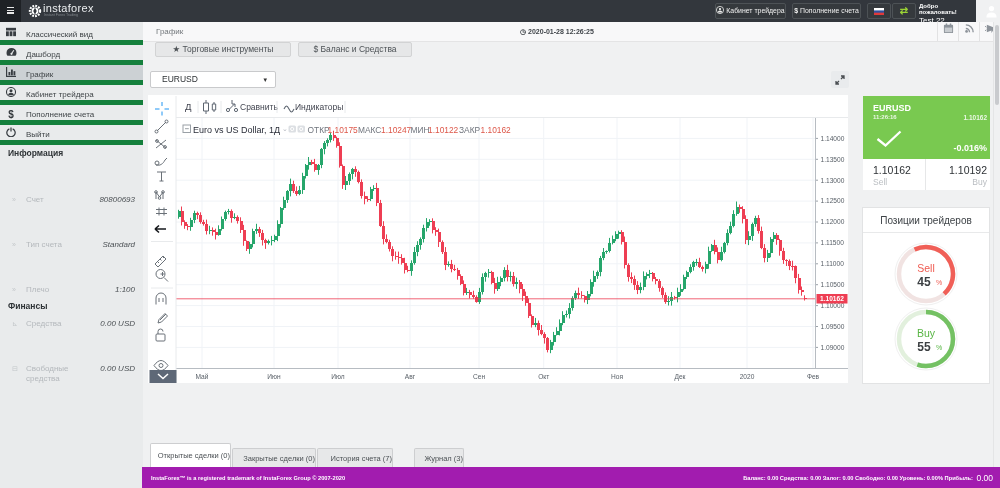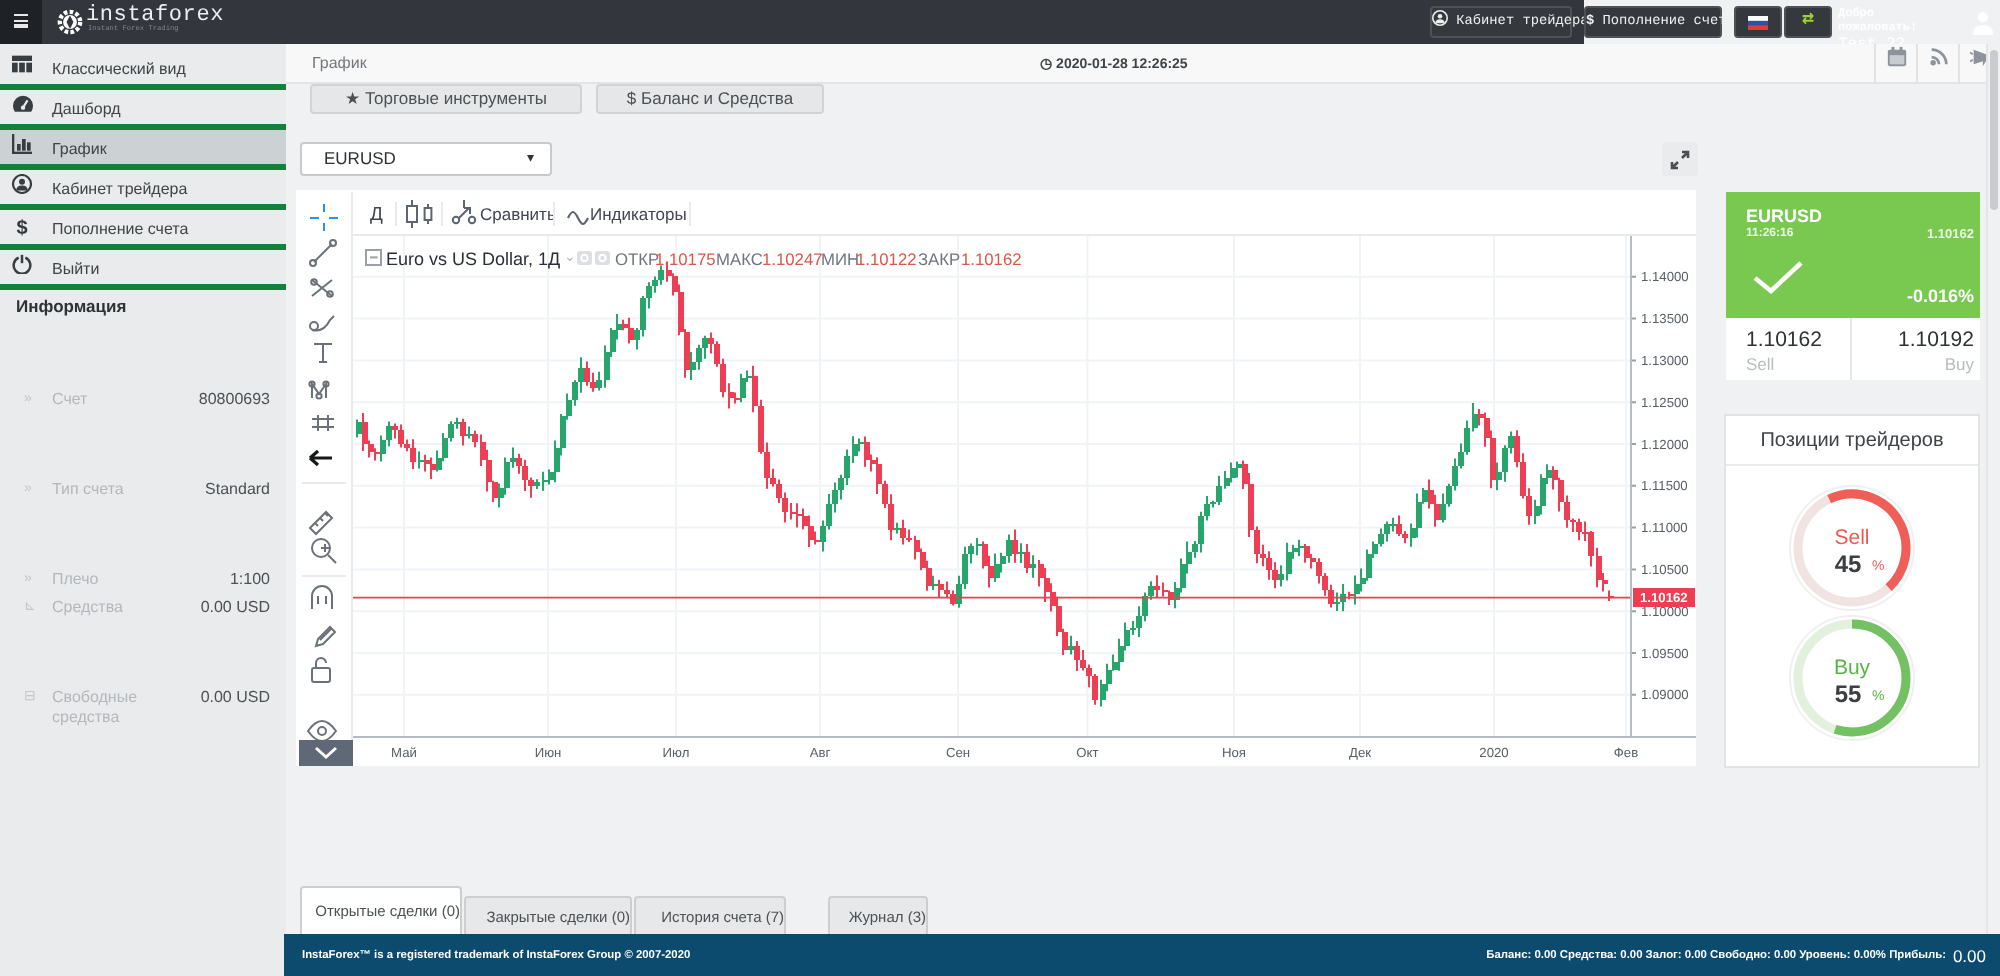--- a/index.html
+++ b/index.html
@@ -1,37 +1,37 @@
 <!DOCTYPE html>
 <html><head><meta charset="utf-8">
 <style>
 *{margin:0;padding:0;box-sizing:border-box;}
 html,body{width:1000px;height:488px;overflow:hidden;font-family:"Liberation Sans",sans-serif;background:#f0f1f2;}
 .abs{position:absolute;}
 
-#nav{position:absolute;left:0;top:0;width:792px;height:22px;background:#33373d;font-family:Liberation Mono, monospace;}
+#nav{position:absolute;left:0;top:0;width:976px;height:22px;background:#33373d;}
 #burger{position:absolute;left:0;top:0;width:21px;height:22px;background:#1e2125;}
 #burger div{position:absolute;left:6.7px;width:7.3px;height:1.2px;background:#e8e8e8;}
 #logo{position:absolute;left:43px;top:2px;color:#fff;}
 #logoname{font-size:11px;letter-spacing:.3px;color:#eceef0;}
 #logotag{font-size:3.6px;color:#80868b;margin-top:-1px;margin-left:1px;}
 .navbtn{position:absolute;top:3px;height:16px;background:#35393d;border:1px solid #4d5256;border-radius:2px;color:#f0f0f0;font-size:6.9px;line-height:14px;text-align:center;white-space:nowrap;}
 #welC{position:absolute;left:919px;top:3px;color:#fff;}
 #wel1{font-size:6px;font-weight:bold;}
 #wel2{font-size:8px;margin-top:1px;}
 
 #sidebar{position:absolute;left:0;top:22px;width:143px;height:466px;background:#e9ebec;padding-top:3px;}
-.mitem{position:relative;height:20px;border-bottom:3px solid #15803d;line-height:19px;font-size:8px;color:#3f4447;}
+.mitem{position:relative;height:20px;border-bottom:5px solid #15803d;line-height:19px;font-size:8px;color:#3f4447;}
 .mitem .mic{position:absolute;left:4px;top:0;width:14px;text-align:center;color:#33383c;font-size:9px;}
 .mitem .mtx{position:absolute;left:26px;top:0;}
 .mitem.act{background:#ccd1d4;}
 .shead{font-size:8.5px;font-weight:bold;color:#2e3336;padding:3px 0 3px 8px;}
 .srow{position:relative;height:13px;font-size:8px;line-height:13px;margin-top:32px;}
 .srow .sl{position:absolute;left:26px;color:#b4b8bc;}
-.srow .sv{position:absolute;right:8px;color:#4b5054;}
+.srow .sv{position:absolute;right:8px;color:#4b5054;font-style:italic;}
 .srow .ch{position:absolute;left:12px;color:#c3c7ca;font-size:7px;}
 
 #chead{position:absolute;left:143px;top:22px;width:857px;height:20px;background:#f8f8f9;border-bottom:1px solid #e4e4e5;}
 #chead .title{position:absolute;left:13px;top:5px;font-size:8px;color:#72777b;}
 #chead .date{position:absolute;left:377px;top:6px;font-size:7px;color:#3f4449;font-weight:bold;}
 .hic{position:absolute;top:0;width:21px;height:19px;border-left:1px solid #e2e2e3;color:#8a9096;font-size:9px;text-align:center;line-height:19px;}
 
 .tbtn{position:absolute;top:42px;height:15px;background:#e6e7e8;border:1px solid #d2d3d4;border-radius:2px;color:#4c5155;font-size:8.5px;line-height:13px;text-align:center;}
 
 #sel{position:absolute;left:150px;top:71px;width:126px;height:17px;border:1px solid #c9cacc;border-radius:2px;background:#fff;font-size:8.5px;color:#2d3134;line-height:15px;padding-left:11px;}
@@ -39,21 +39,21 @@
 #expand{position:absolute;left:831px;top:71px;width:18px;height:17px;border-radius:2px;background:#e9ebed;color:#4a4e52;}
 
 #quote{position:absolute;left:863px;top:96px;width:127px;height:63px;background:#79c950;color:#fff;}
 #qprices{position:absolute;left:863px;top:159px;width:127px;height:31px;background:#fff;}
 #qprices .half{position:absolute;top:0;width:63px;height:31px;}
 #panel{position:absolute;left:862px;top:207px;width:128px;height:177px;background:#fff;border:1px solid #e2e3e4;}
 #panel h3{font-size:10px;color:#3e4347;text-align:center;font-weight:normal;padding:7px 0 6px;border-bottom:1px solid #e8e9ea;}
 
 .tab{position:absolute;background:#e7e8e9;border:1px solid #cdced0;border-bottom:none;font-size:7.5px;color:#4c5155;text-align:right;border-radius:2px 2px 0 0;}
 
-#footer{position:absolute;left:142px;top:467px;width:858px;height:21px;background:#0c4a6e;color:#fff;}
+#footer{position:absolute;left:142px;top:467px;width:858px;height:21px;background:#a21caf;color:#fff;}
 #footer .l{position:absolute;left:9px;top:8px;font-size:5.7px;font-weight:bold;}
 #footer .r{position:absolute;right:27px;top:8px;font-size:5.7px;font-weight:bold;}
 #footer .big{position:absolute;right:7px;top:6px;font-size:8.5px;}
 .axl{font-size:6.6px;fill:#575e66;font-family:"Liberation Sans",sans-serif;}
 </style></head>
 <body>
 
 <div id="sidebar">
   <div class="mitem">
       <span class="mic"><svg width="10" height="10" viewBox="0 0 12 12">
@@ -114,20 +114,21 @@
   <div class="srow">
       <span class="ch">»</span>
       <span class="sl">Тип счета</span>
       <span class="sv">Standard</span>
     </div>
   <div class="srow">
       <span class="ch">»</span>
       <span class="sl">Плечо</span>
       <span class="sv">1:100</span>
     </div>
+  <div class="shead" style="padding-top:4.5px;padding-bottom:5px">Финансы</div>
   <div class="srow" style="margin-top:1px">
       <span class="ch">⊾</span>
       <span class="sl">Средства</span>
       <span class="sv">0.00 USD</span>
     </div>
   <div class="srow">
       <span class="ch">⊟</span>
       <span class="sl">Свободные</span>
       <span class="sv">0.00 USD</span>
     </div>

